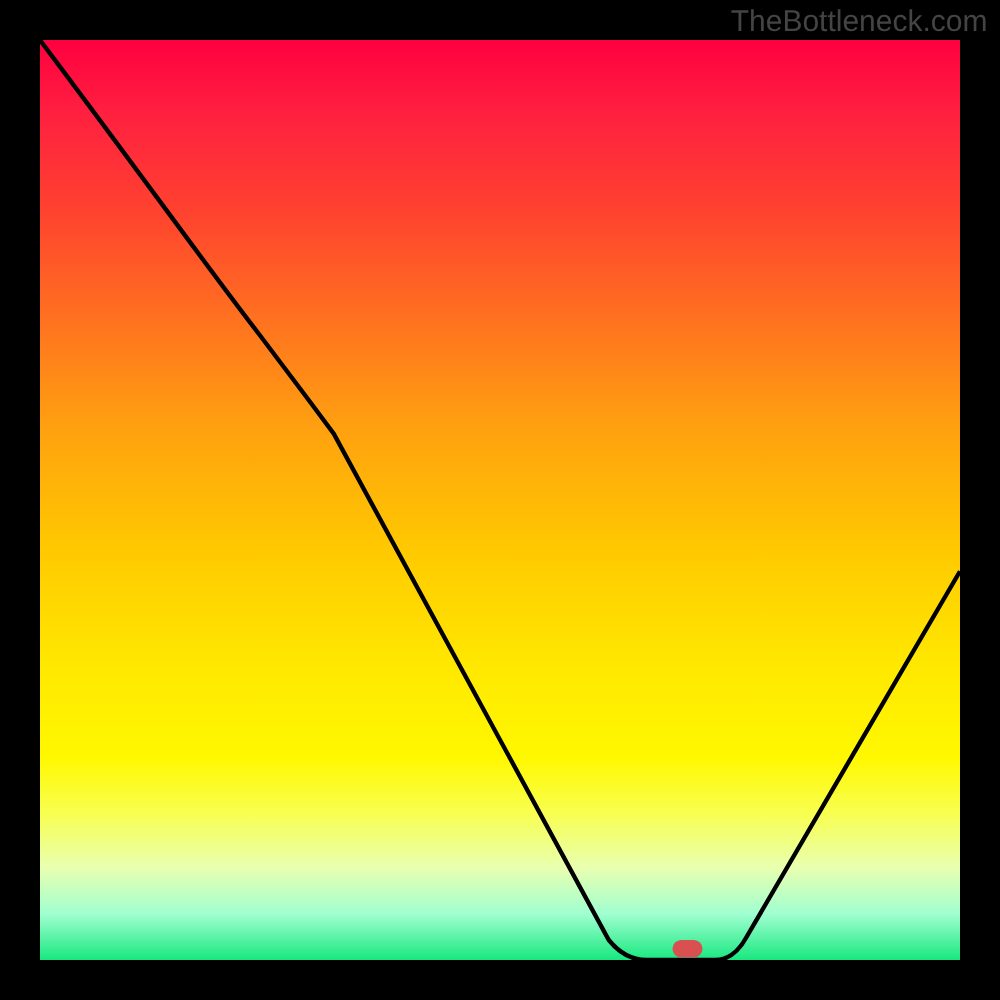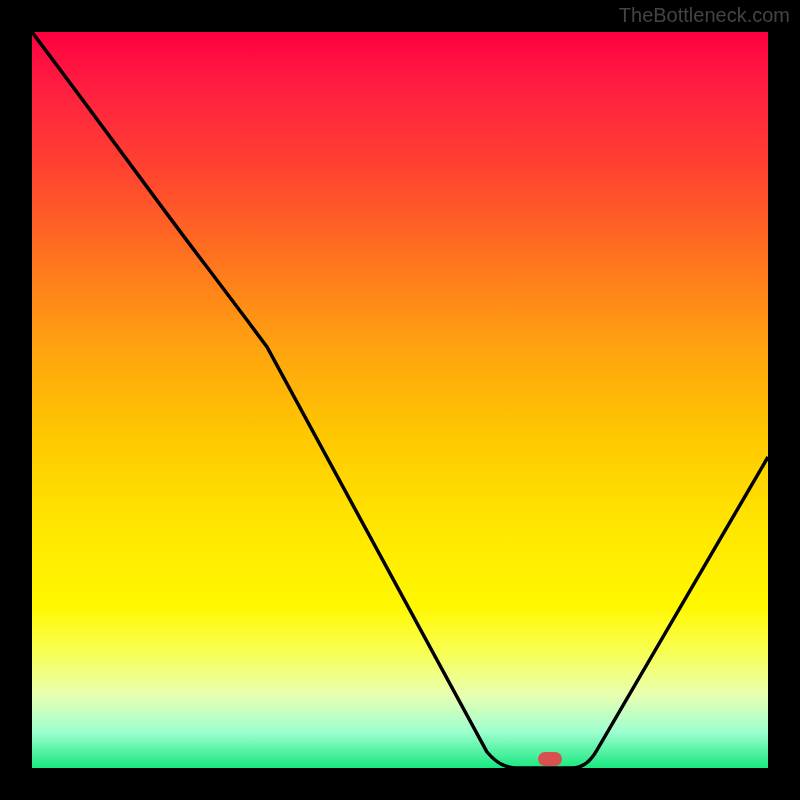--- a/index.html
+++ b/index.html
@@ -8,21 +8,21 @@
     height: 800px;
     background: #000;
     position: relative;
     font-family: Arial, sans-serif;
   }
   .watermark {
     position: absolute;
     top: 4px;
     right: 10px;
     color: #444;
-    font-size: 20px;
+    font-size: 24px;
     font-weight: 500;
     z-index: 10;
   }
   .chart-area {
     position: absolute;
     left: 32px;
     top: 32px;
     width: 736px;
     height: 736px;
     overflow: hidden;

